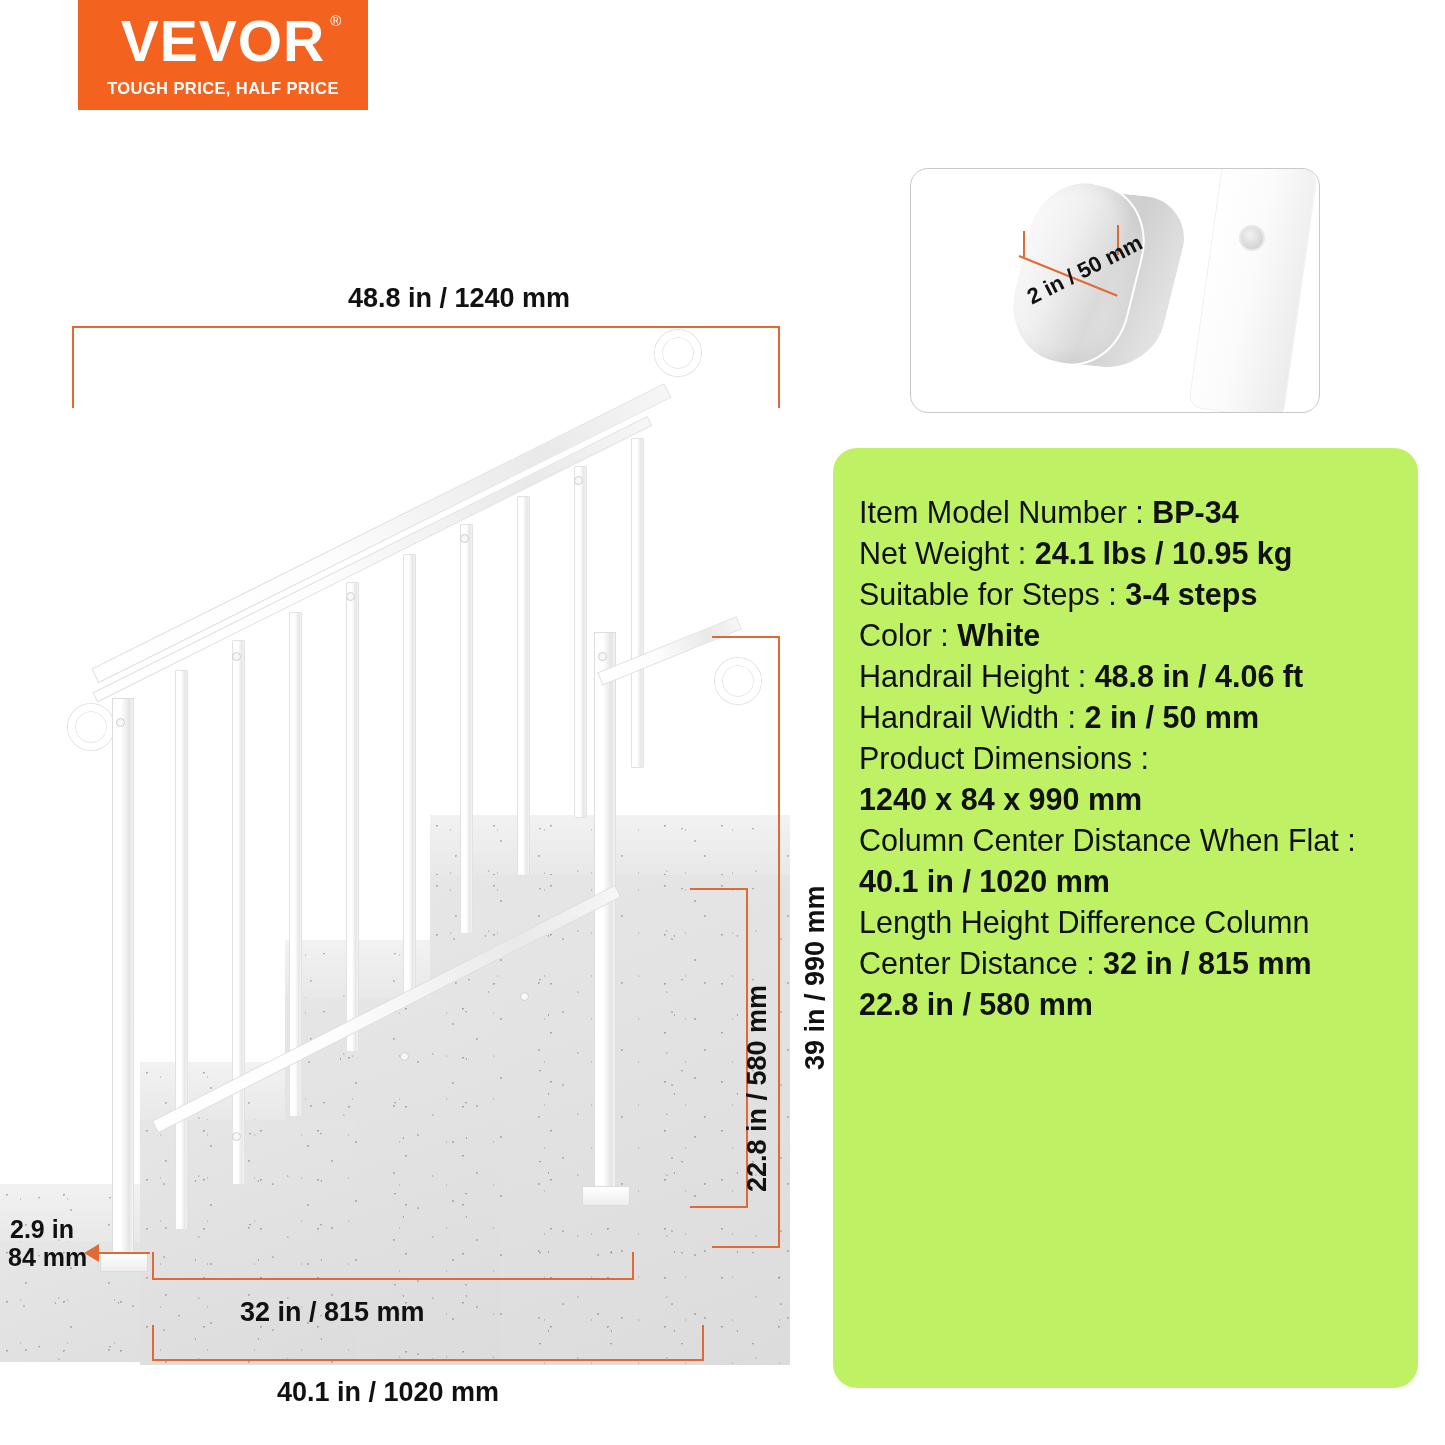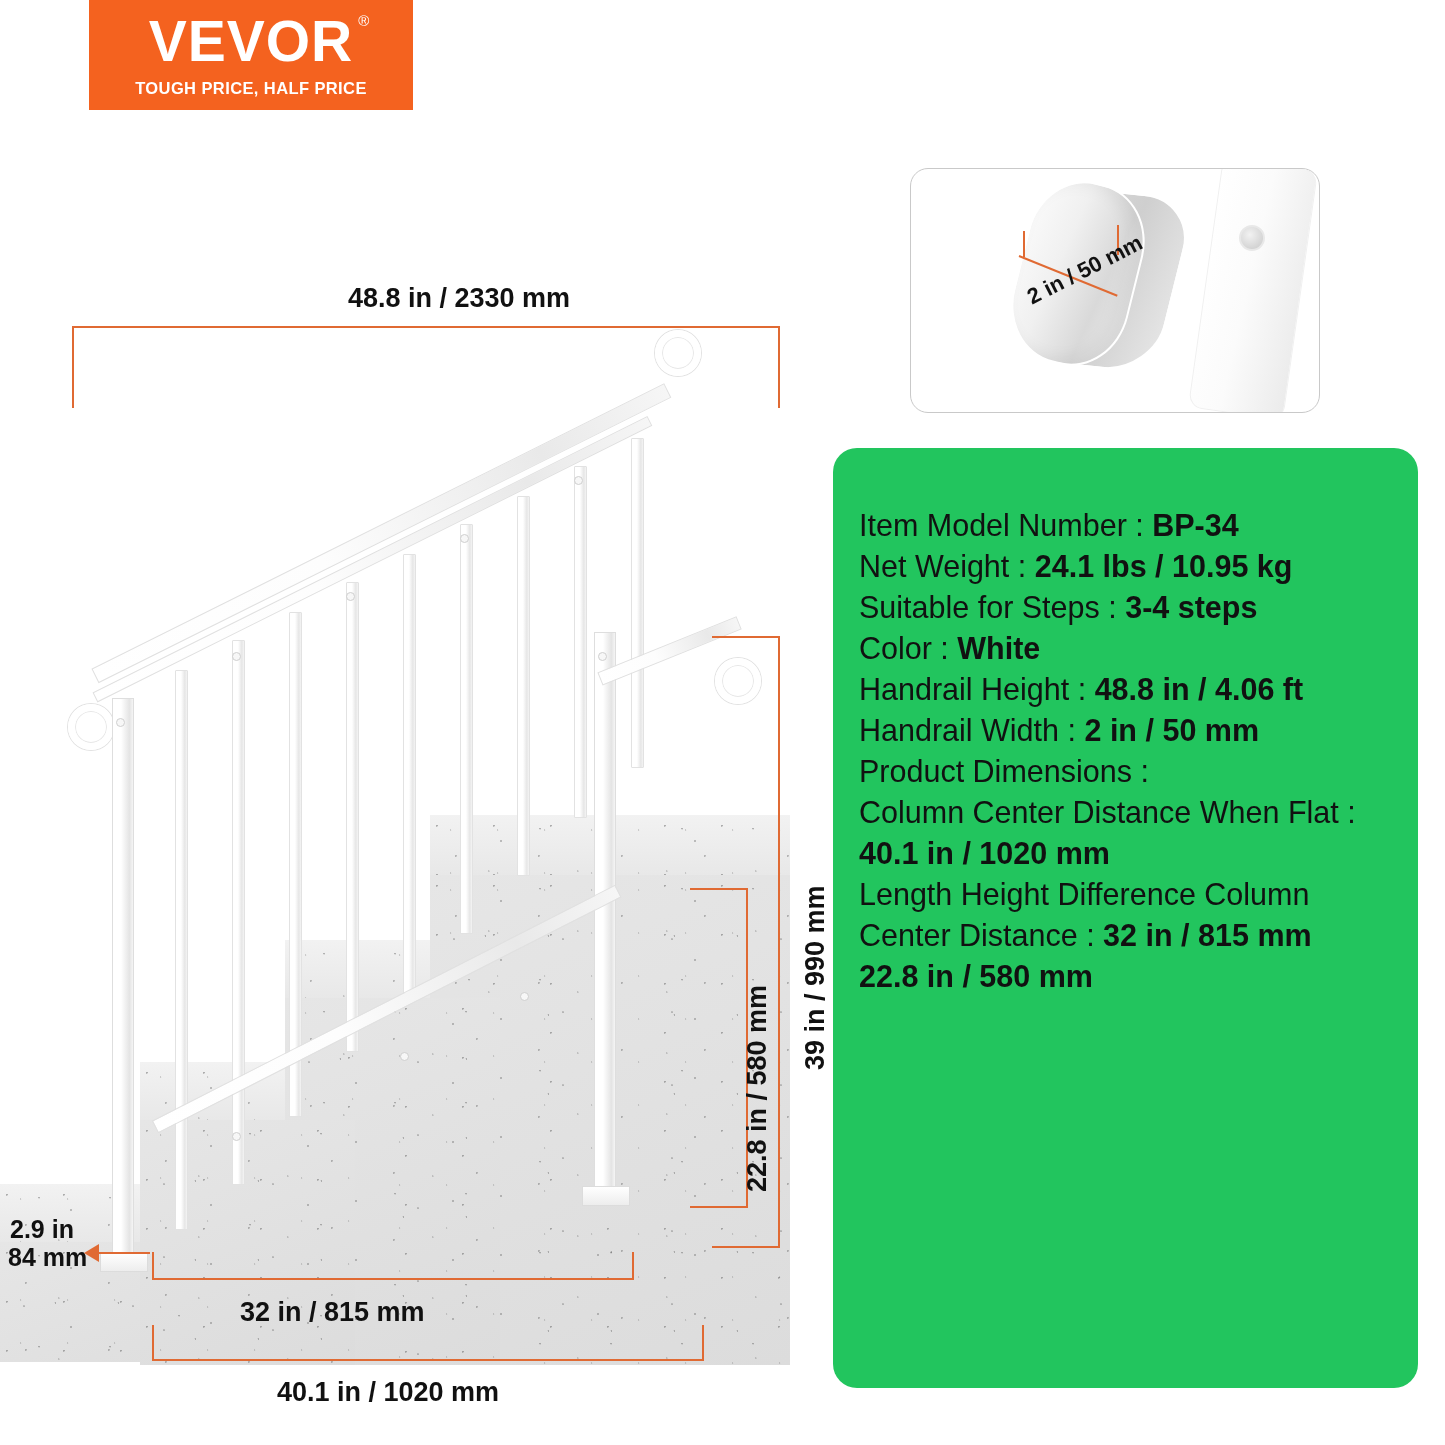--- a/index.html
+++ b/index.html
@@ -6,24 +6,24 @@
   body {
     width:1445px; height:1445px;
     background:#ffffff;
     font-family:"Liberation Sans", sans-serif;
     position:relative;
     overflow:hidden;
   }
 
   
   .logo-box{
-    position:absolute; left:78px; top:0px; width:324px; height:110px;
+    position:absolute; left:78px; top:0px; width:290px; height:110px;
     background:#f4621f;
     display:flex; flex-direction:column;
-    align-items:center; justify-content:center;margin-left:11px;
+    align-items:center; justify-content:center;
   }
   .logo-word{
     color:#ffffff; font-weight:bold; font-size:57px;
     letter-spacing:1px; line-height:1; position:relative;
     font-family:"Liberation Sans", sans-serif;
   }
   .logo-reg{
     position:absolute; right:-17px; top:0px;
     font-size:15px; font-weight:normal;
   }
@@ -125,22 +125,22 @@
   }
   .inset-dim{ position:absolute; background:#e06a33; height:2px; }
   .inset-label{
     position:absolute; color:#111111; font-weight:bold; font-size:22px;
     white-space:nowrap; font-family:"Liberation Sans", sans-serif;
   }
 
   
   .spec{
     position:absolute; left:833px; top:448px; width:585px; height:940px;
-    background:#22c55e; border-radius:24px;
-    padding:57px 0 0 26px;
+    background:#bef264; border-radius:24px;
+    padding:44px 0 0 26px;
   }
   .spec-row{
     font-size:30.5px; color:#111111; line-height:1.345;
     white-space:nowrap; font-family:"Liberation Sans", sans-serif;
   }
   .spec-row .k{ font-weight:normal; }
   .spec-row .v{ font-weight:bold; }
 </style>
 </head>
 <body>
@@ -228,21 +228,21 @@
   <div class="bolt" style="left:346px; top:292px;"></div>
   <div class="bolt" style="left:460px; top:234px;"></div>
   <div class="bolt" style="left:574px; top:176px;"></div>
   <div class="bolt" style="left:598px; top:352px;"></div>
   <div class="bolt" style="left:232px; top:832px;"></div>
   <div class="bolt" style="left:400px; top:752px;"></div>
   <div class="bolt" style="left:520px; top:692px;"></div>
 
 </div>
 
-<div class="dim-label" style="left:348px; top:283px;">48.8 in / 2330 mm</div>
+<div class="dim-label" style="left:348px; top:283px;">48.8 in / 1240 mm</div>
 <div class="dim-line dim-h" style="left:72px; top:326px; width:708px;"></div>
 <div class="dim-line dim-v" style="left:72px; top:326px; height:82px;"></div>
 <div class="dim-line dim-v" style="left:778px; top:326px; height:82px;"></div>
 
 <div class="dim-line dim-h" style="left:712px; top:636px; width:68px;"></div>
 <div class="dim-line dim-v" style="left:778px; top:636px; height:612px;"></div>
 <div class="dim-line dim-h" style="left:712px; top:1246px; width:68px;"></div>
 <div class="dim-label dim-rot" style="left:800px; top:1070px;">39 in / 990 mm</div>
 
 <div class="dim-line dim-h" style="left:690px; top:888px; width:58px;"></div>
@@ -277,18 +277,19 @@
 </div>
 
 <div class="spec">
   <div class="spec-row"><span class="k">Item Model Number : </span><span class="v">BP-34</span></div>
   <div class="spec-row"><span class="k">Net Weight : </span><span class="v">24.1 lbs / 10.95 kg</span></div>
   <div class="spec-row"><span class="k">Suitable for Steps : </span><span class="v">3-4 steps</span></div>
   <div class="spec-row"><span class="k">Color : </span><span class="v">White</span></div>
   <div class="spec-row"><span class="k">Handrail Height : </span><span class="v">48.8 in / 4.06 ft</span></div>
   <div class="spec-row"><span class="k">Handrail Width : </span><span class="v">2 in / 50 mm</span></div>
   <div class="spec-row"><span class="k">Product Dimensions : </span><span class="v"></span></div>
+  <div class="spec-row"><span class="k"></span><span class="v">1240 x 84 x 990 mm</span></div>
   <div class="spec-row"><span class="k">Column Center Distance When Flat : </span><span class="v"></span></div>
   <div class="spec-row"><span class="k"></span><span class="v">40.1 in / 1020 mm</span></div>
   <div class="spec-row"><span class="k">Length Height Difference Column</span><span class="v"></span></div>
   <div class="spec-row"><span class="k">Center Distance : </span><span class="v">32 in / 815 mm</span></div>
   <div class="spec-row"><span class="k"></span><span class="v">22.8 in / 580 mm</span></div>
 </div>
 
 </body></html>

